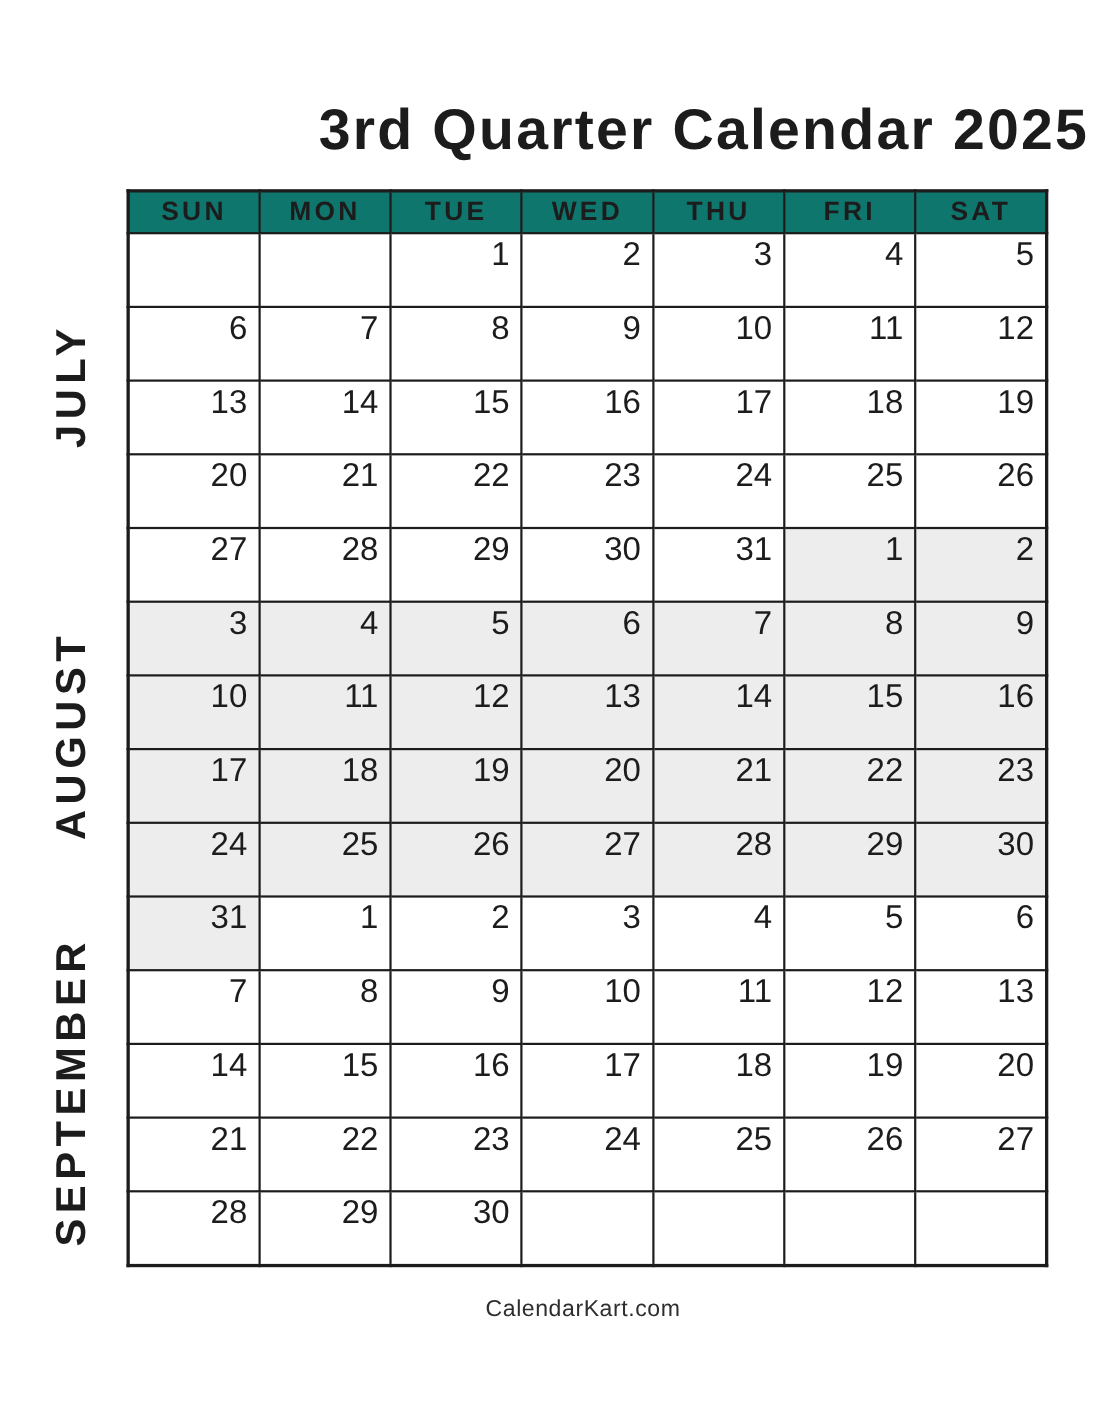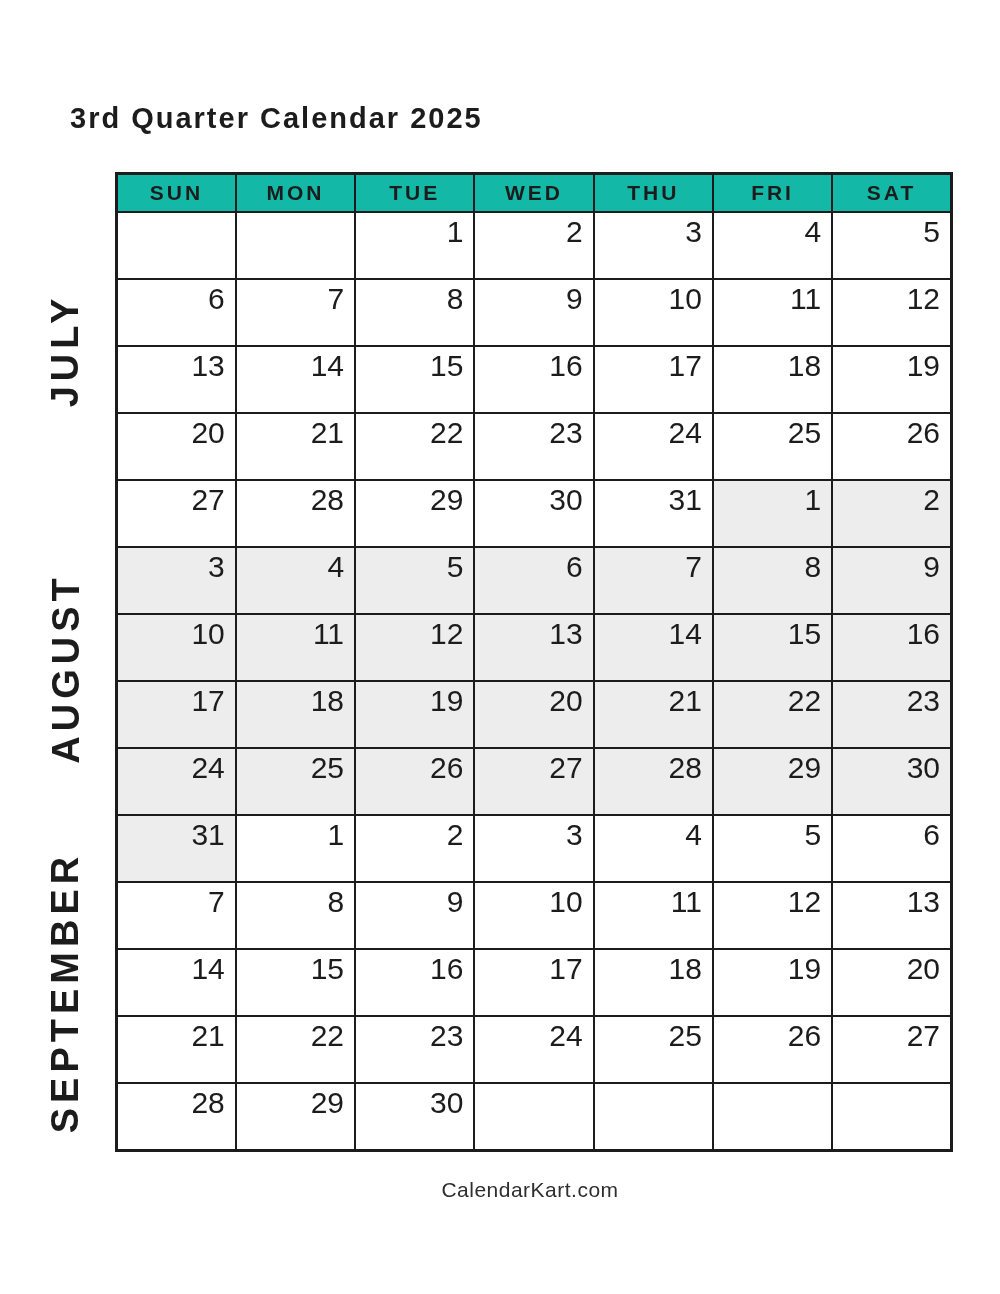--- a/index.html
+++ b/index.html
@@ -11,45 +11,45 @@
     font-family: "Liberation Sans", sans-serif;
     color: var(--text-color, #1c1c1c);
     overflow: hidden;
   }
   .title {
     position: absolute;
     top: 94px;
     left: 70px;
     width: 920px;
     margin: 0;
-    text-align: left;
-    font-size: 29px;
+    text-align: right;
+    font-size: 52px;
     line-height: 48px;
     font-weight: bold;
     letter-spacing: 2px;
     color: var(--text-color, #1c1c1c);
   }
   .cal {
     position: absolute;
     left: 115px;
     top: 172px;
     width: 838px;
     border-collapse: collapse;
     table-layout: fixed;
     border: 3px solid var(--border-color, #1c1c1c);
   }
   .cal th {
     border: 2px solid var(--border-color, #1c1c1c);
     height: 32px;
     padding: 2px 0;
-    font-size: 21px;
+    font-size: 24px;
     font-weight: bold;
     letter-spacing: 3px;
     text-align: center;
-    background: #14b8a6;
+    background: #0f766e;
     color: var(--text-color, #1c1c1c);
   }
   .cal td {
     border: 2px solid var(--border-color, #1c1c1c);
     height: 63px;
     padding: 2px 10px 0 0;
     font-size: 30px;
     line-height: 34px;
     text-align: right;
     vertical-align: top;

